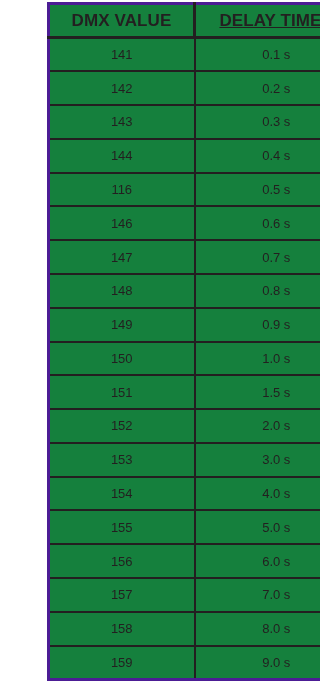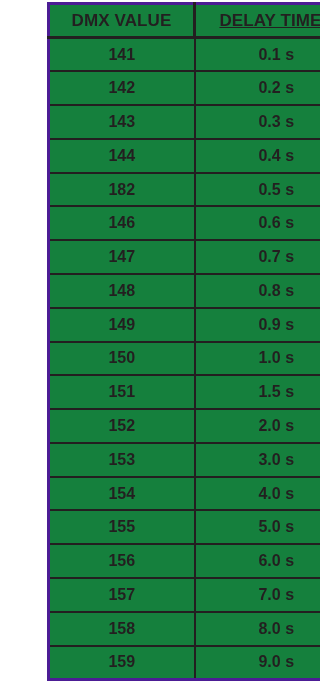--- a/index.html
+++ b/index.html
@@ -46,22 +46,22 @@
     font-size: 17px;
     font-weight: bold;
     letter-spacing: 0.1px;
     height: 34px;
     border-bottom: 3px solid #231f20;
     border-right: 3px solid #231f20;
   }
   table.dmx-table th:last-child { border-right: none; text-decoration: underline; }
 
   table.dmx-table td {
-    font-size: 16px;
-    font-weight: bold;
+    font-size: 13px;
+    font-weight: normal;
     height: 32.1px;
     border-top: 2px solid #231f20;
     border-right: 2px solid #231f20;
   }
   table.dmx-table td:last-child { border-right: none; padding-left: 12px; }
   table.dmx-table tbody tr:first-child td { border-top: none; }
 </style>
 </head>
 <body>
 
@@ -88,21 +88,21 @@
         </tr>
         <tr>
           <td>143</td>
           <td>0.3 s</td>
         </tr>
         <tr>
           <td>144</td>
           <td>0.4 s</td>
         </tr>
         <tr>
-          <td>182</td>
+          <td>116</td>
           <td>0.5 s</td>
         </tr>
         <tr>
           <td>146</td>
           <td>0.6 s</td>
         </tr>
         <tr>
           <td>147</td>
           <td>0.7 s</td>
         </tr>

